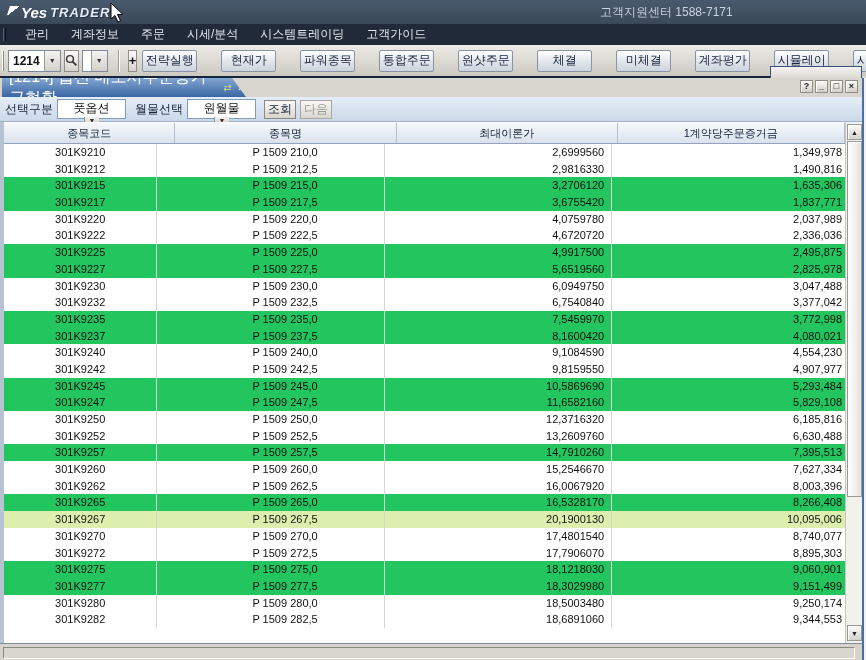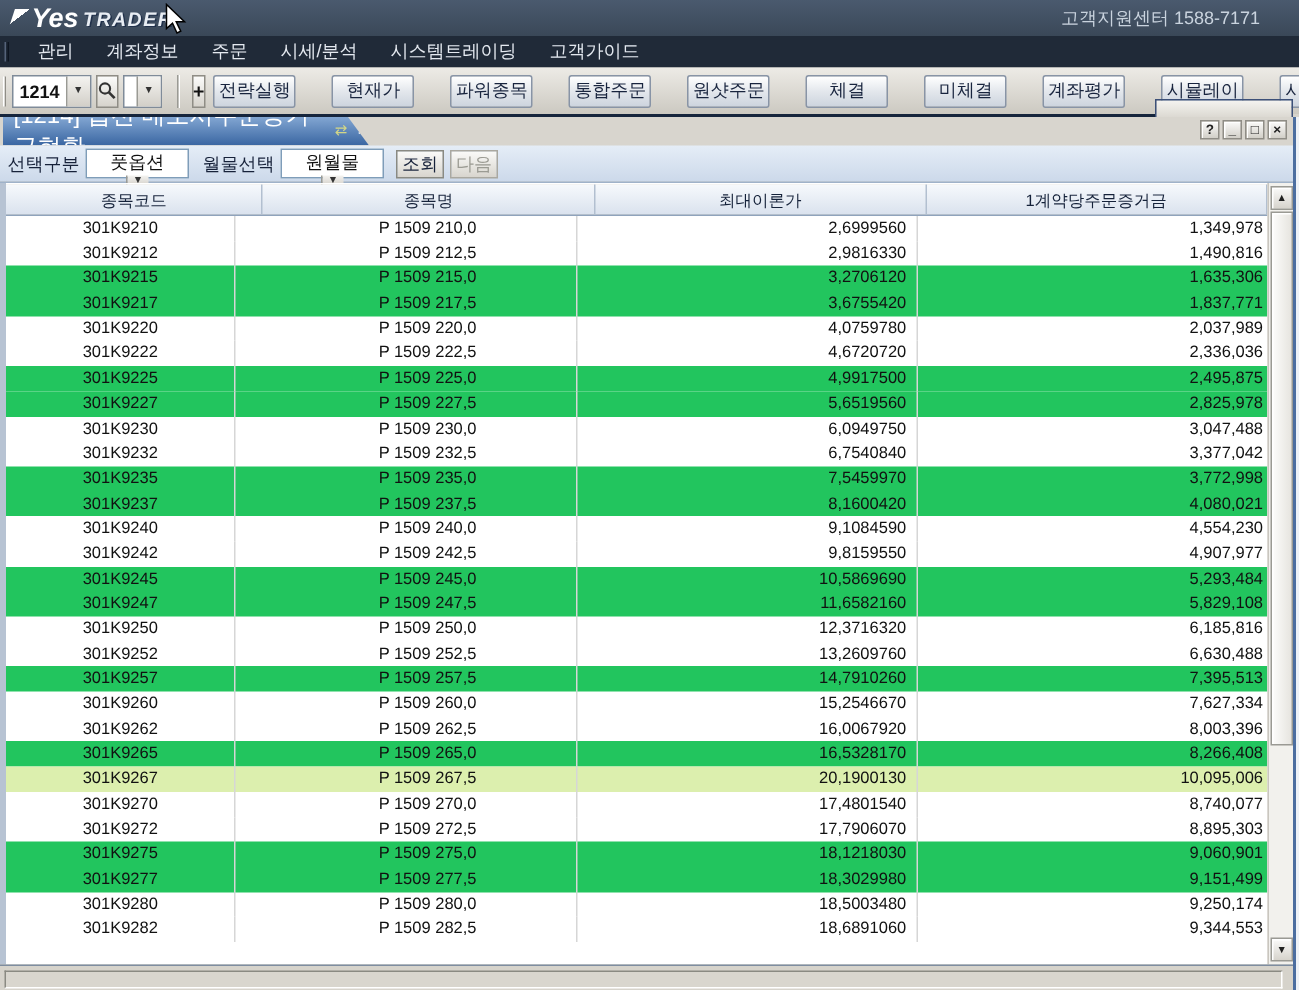--- a/index.html
+++ b/index.html
@@ -4,23 +4,23 @@
 <style>
   * { margin:0; padding:0; box-sizing:border-box; }
   html,body { width:866px; height:660px; overflow:hidden; }
   body { font-family:"Liberation Sans","DejaVu Sans",sans-serif; font-size:11px; color:#111; background:#d6d3cb; position:relative; }
   .abs { position:absolute; }
 
   
   .titlebar { left:0; top:0; width:866px; height:24px; background:linear-gradient(#4a5a6e,#3a4858); }
   .logo { left:8px; top:2px; height:20px; display:flex; align-items:center; color:#fff; }
   .logo-mark { display:inline-block; width:10px; height:12px; margin-right:3px; background:linear-gradient(135deg,#fff 45%,transparent 46%); transform:skewX(-18deg); }
-  .logo-yes { font-style:italic; font-weight:bold; font-size:18px; letter-spacing:0; }
+  .logo-yes { font-style:italic; font-weight:bold; font-size:15px; letter-spacing:0; }
   .logo-trader { font-style:italic; font-weight:bold; font-size:13px; letter-spacing:1px; margin-left:3px; color:#e8edf3; text-shadow:1px 1px 0 #20304a; }
-  .support { left:600px; top:4px; width:240px; text-align:right; color:#c9d3de; font-size:12px; }
+  .support { left:600px; top:4px; width:240px; text-align:left; color:#c9d3de; font-size:12px; }
 
   
   .menubar { left:0; top:24px; width:866px; height:21px; background:#202a38; display:flex; align-items:center; }
   .grip { width:3px; height:13px; border-left:1px solid #55637a; border-right:1px solid #0d1420; margin-left:3px; }
   .menu-items { display:flex; margin-left:8px; }
   .menu-item { color:#e4e9f0; font-size:12px; padding:0 11px; cursor:default; }
 
   
   .toolbar { left:0; top:45px; width:866px; height:31px; background:linear-gradient(#edebe6,#ccc9c1); display:flex; align-items:center; overflow:hidden; }
   .tgrip { width:3px; height:20px; border-left:1px solid #fff; border-right:1px solid #8f8d86; margin:0 4px 0 2px; }

